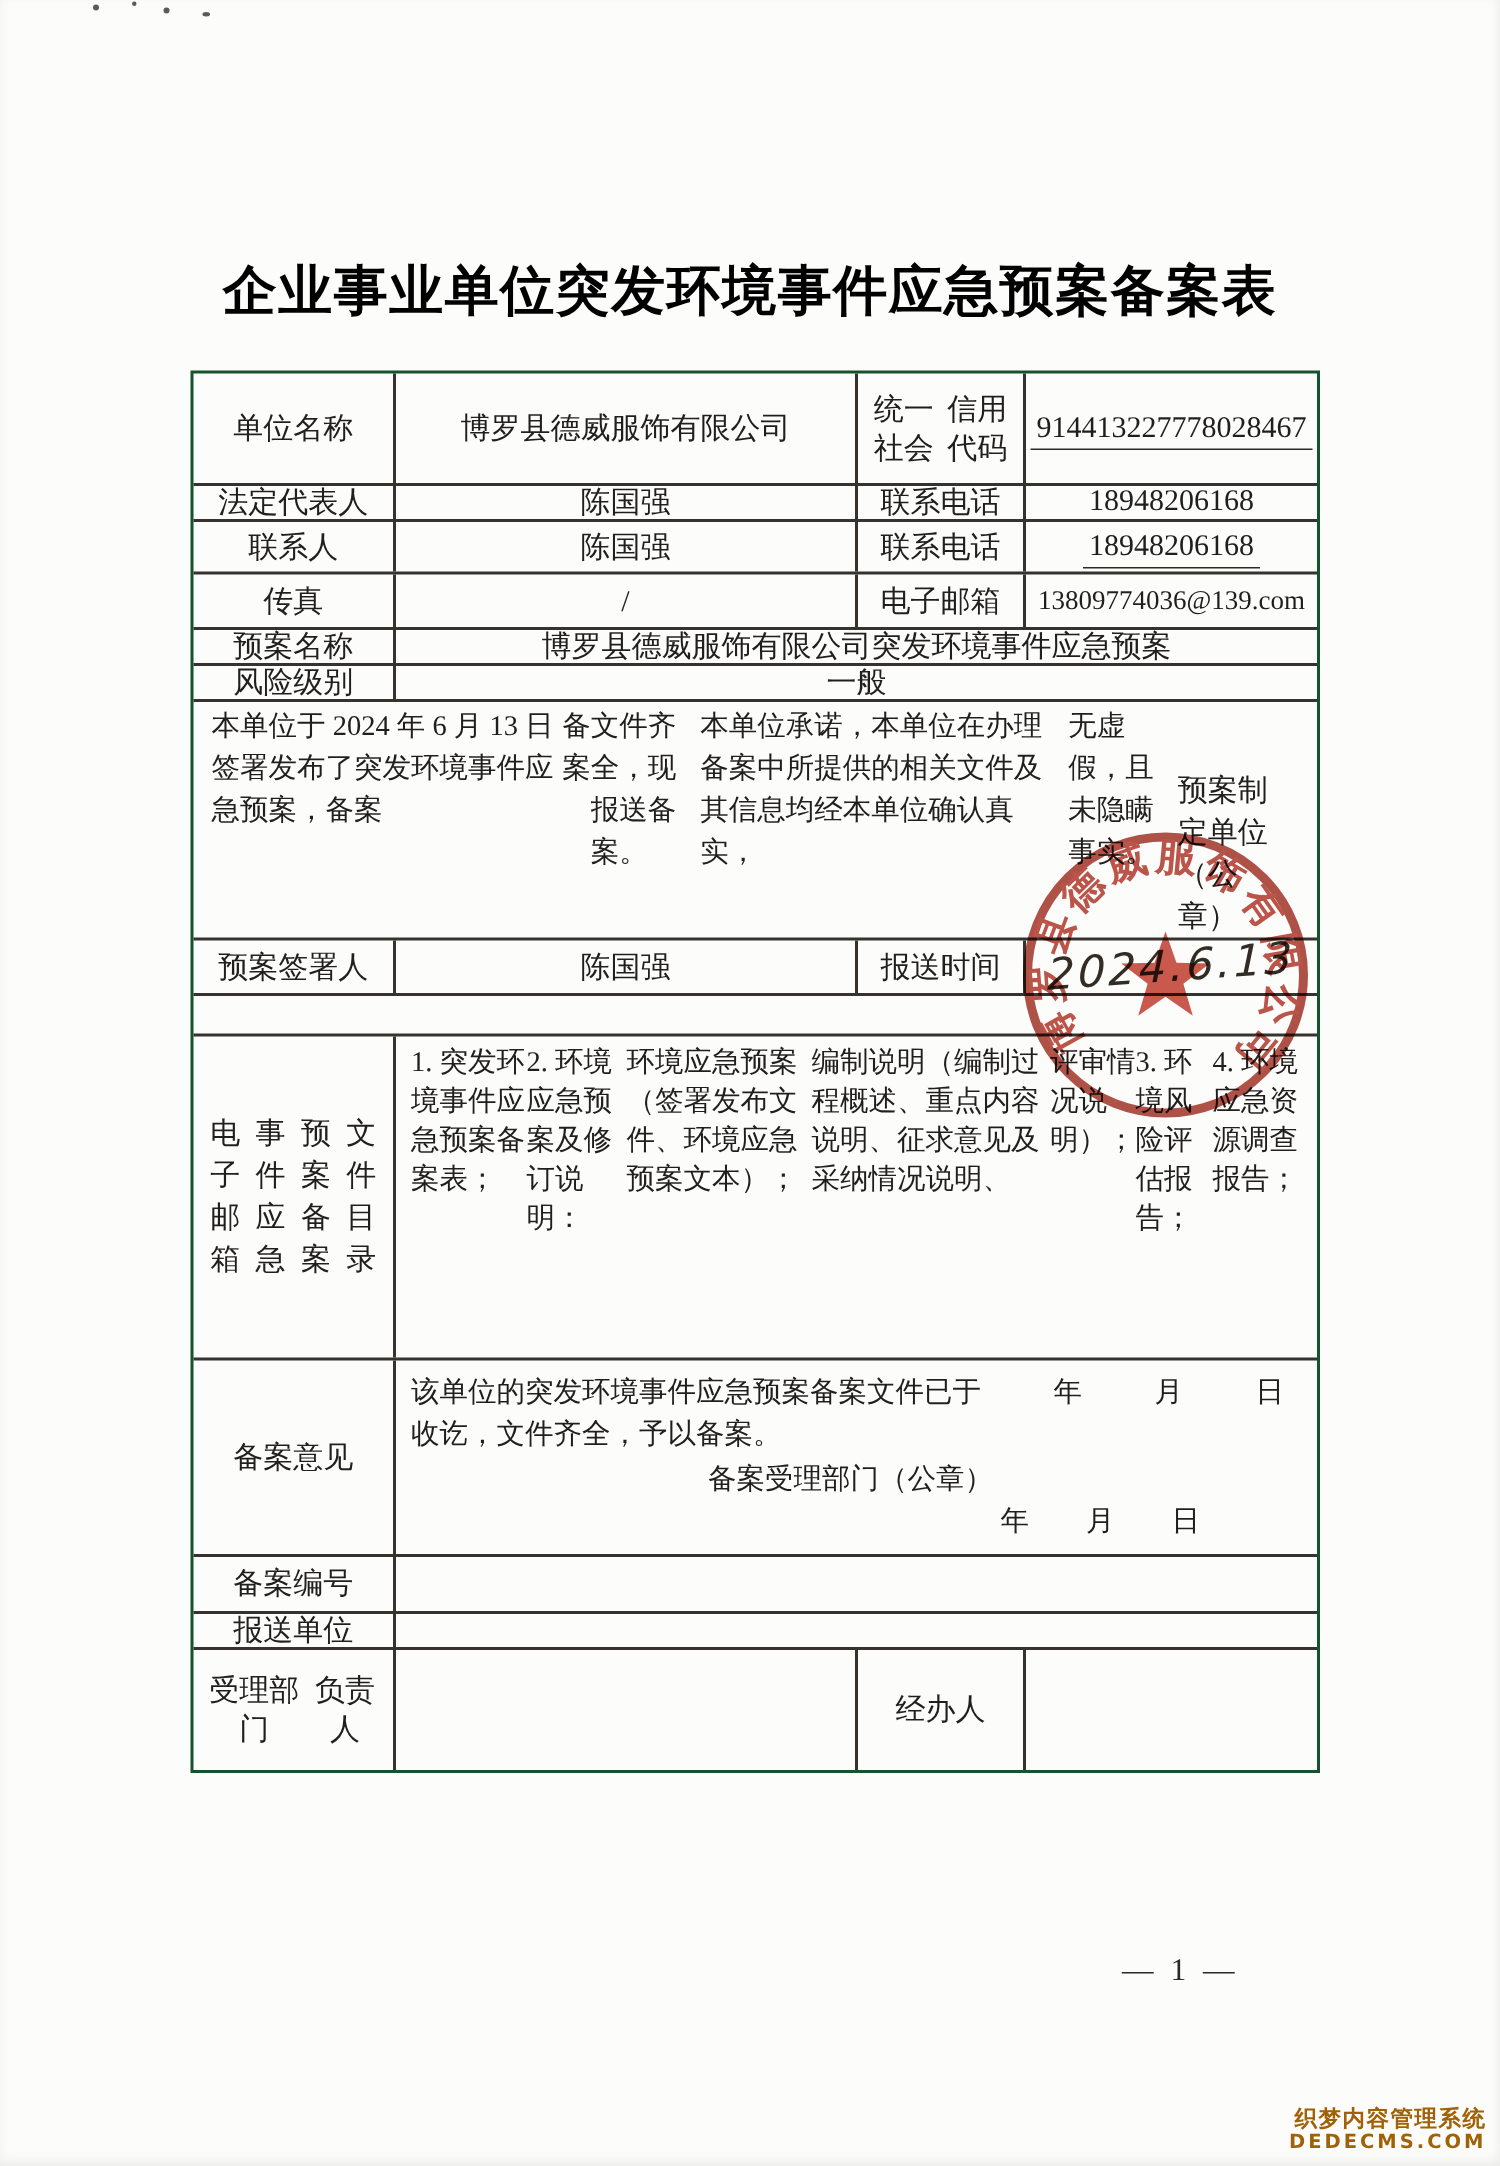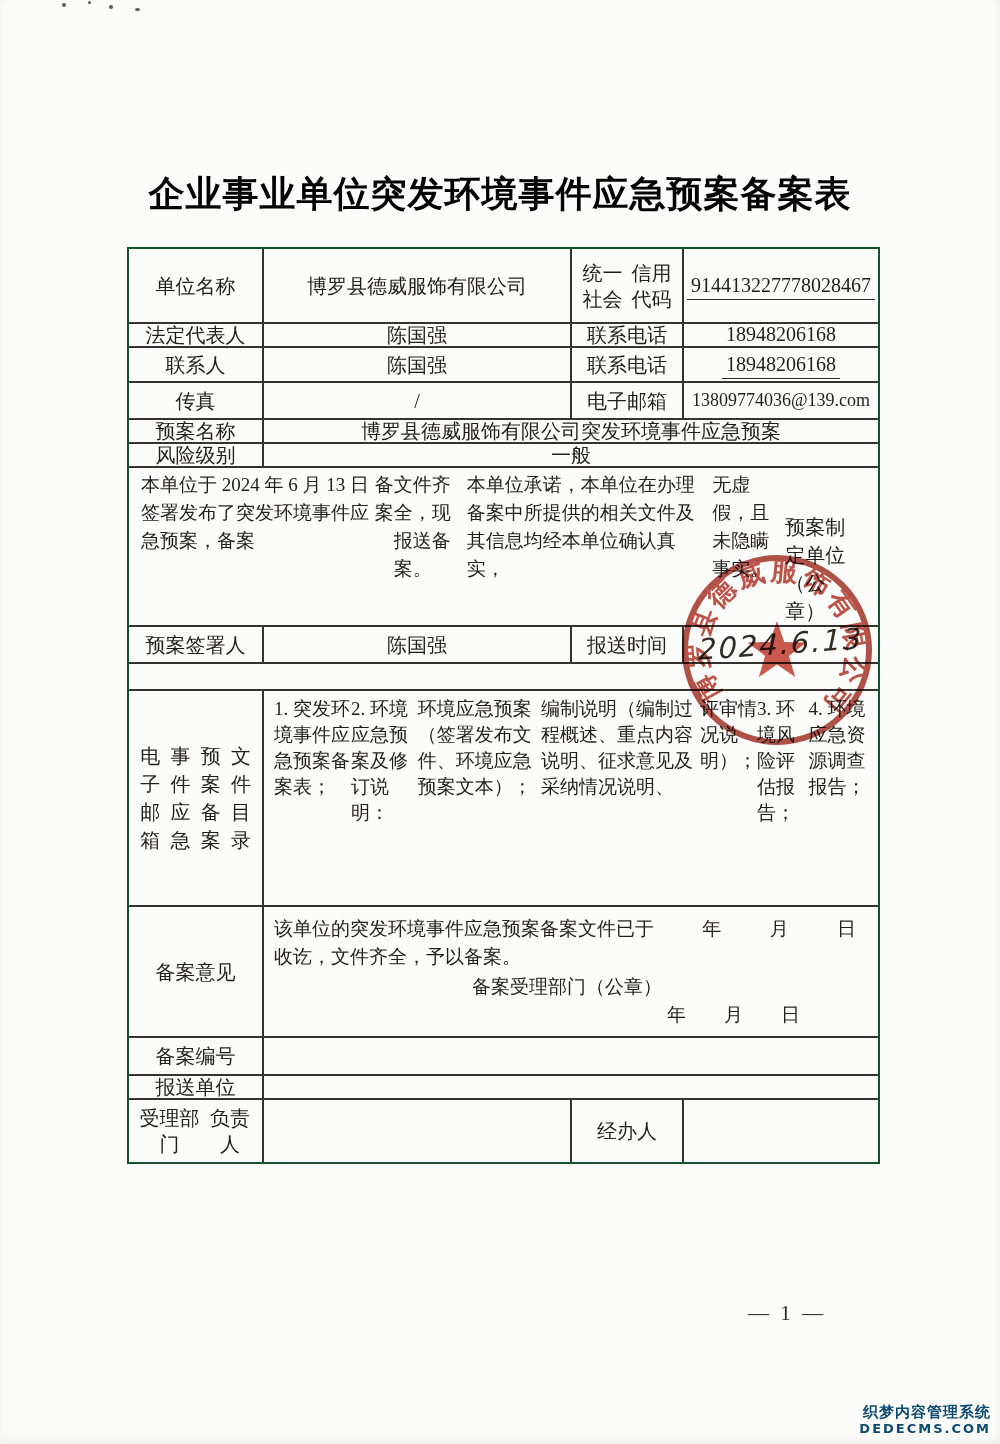--- a/index.html
+++ b/index.html
@@ -33,21 +33,21 @@
     overflow:hidden;
   }
   .cell:last-child{border-right:none;}
   .c1{width:135px;flex:none;}
   .c2{width:308px;flex:none;}
   .c3{width:112px;flex:none;}
   .c4{flex:1;}
   .cspan{flex:1;}
   .h75{height:75px}.h36{height:24px}.h35{height:35px}.h37{height:37px}
   .h67{height:67px}.h159{height:159px}.h27{height:27px}.h216{height:216px}
-  .h131{height:131px}.h38{height:38px}.h62{height:62px}
+  .h131{height:131px}.h38{height:38px}.h62{height:80px}
   .col{flex-direction:row;justify-content:center;}
   .ul{border-bottom:1.6px solid #2c2a27;padding:0 4px 1px;}
   .addr-line2{margin-top:6px;display:flex;gap:44px;justify-content:center;}
   
   .decl{
     align-items:flex-start;justify-content:flex-start;
     text-align:left;font-size:19px;line-height:28px;padding:3px 13px 0 12px;
   }
   .decl-l1{display:flex;justify-content:space-between;width:100%;}
   .seal-caption{align-self:flex-end;margin-top:9px;padding-right:10px;font-size:20px;}
@@ -73,21 +73,21 @@
   }
   
   .stamp{
     position:absolute;left:655px;top:540px;z-index:5;
     mix-blend-mode:multiply;opacity:.9;pointer-events:none;
   }
   
   .page-num{position:absolute;left:748px;top:1301px;font-size:21px;letter-spacing:3px;color:#2b2926;}
   .watermark{
     position:absolute;right:9px;bottom:7px;text-align:right;
-    font-family:"DejaVu Sans",sans-serif;font-weight:700;color:#0c4a6e;
+    font-family:"DejaVu Sans",sans-serif;font-weight:700;color:#a16207;
     text-shadow:1px 1px 0 rgba(255,255,255,.9);
   }
   .wm1{font-size:15px;letter-spacing:1px;line-height:17px;}
   .wm2{font-size:13px;letter-spacing:2px;line-height:16px;}
 </style>
 </head>
 <body>
 
 <div class="page">
 

